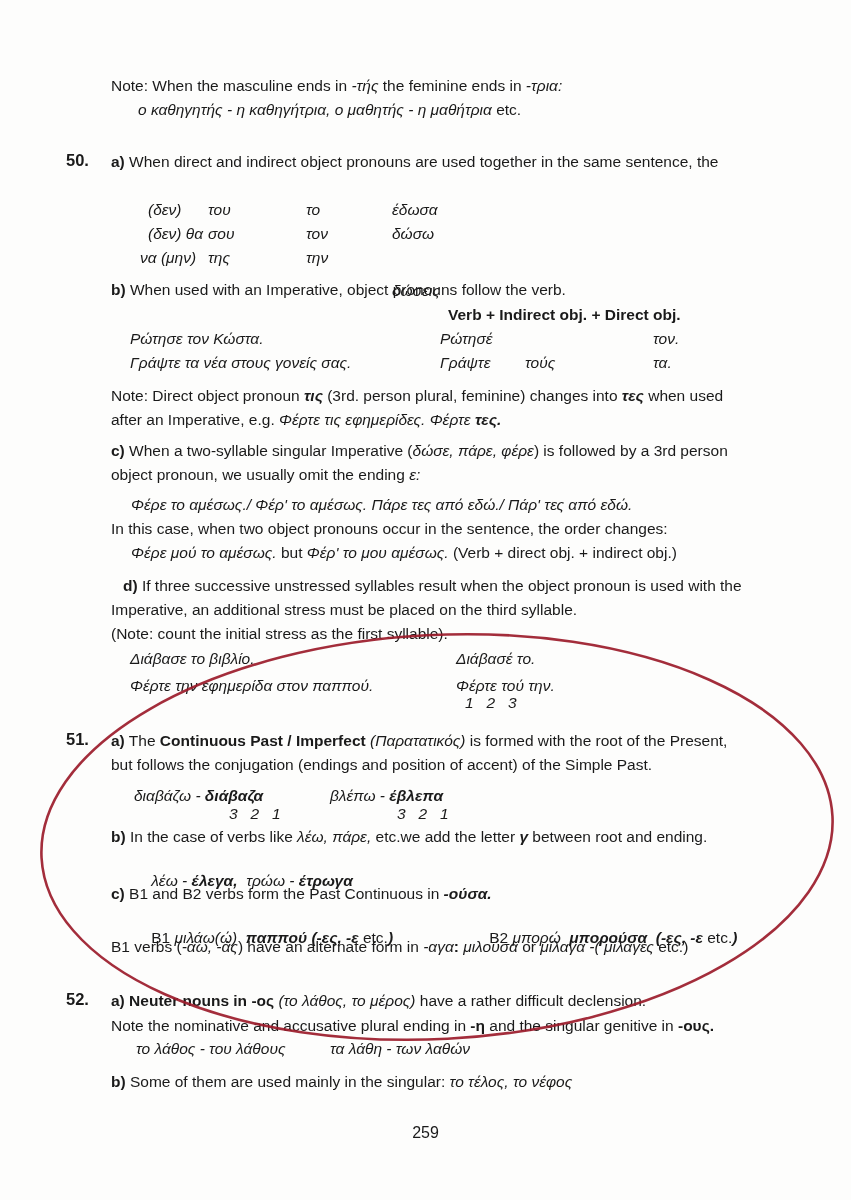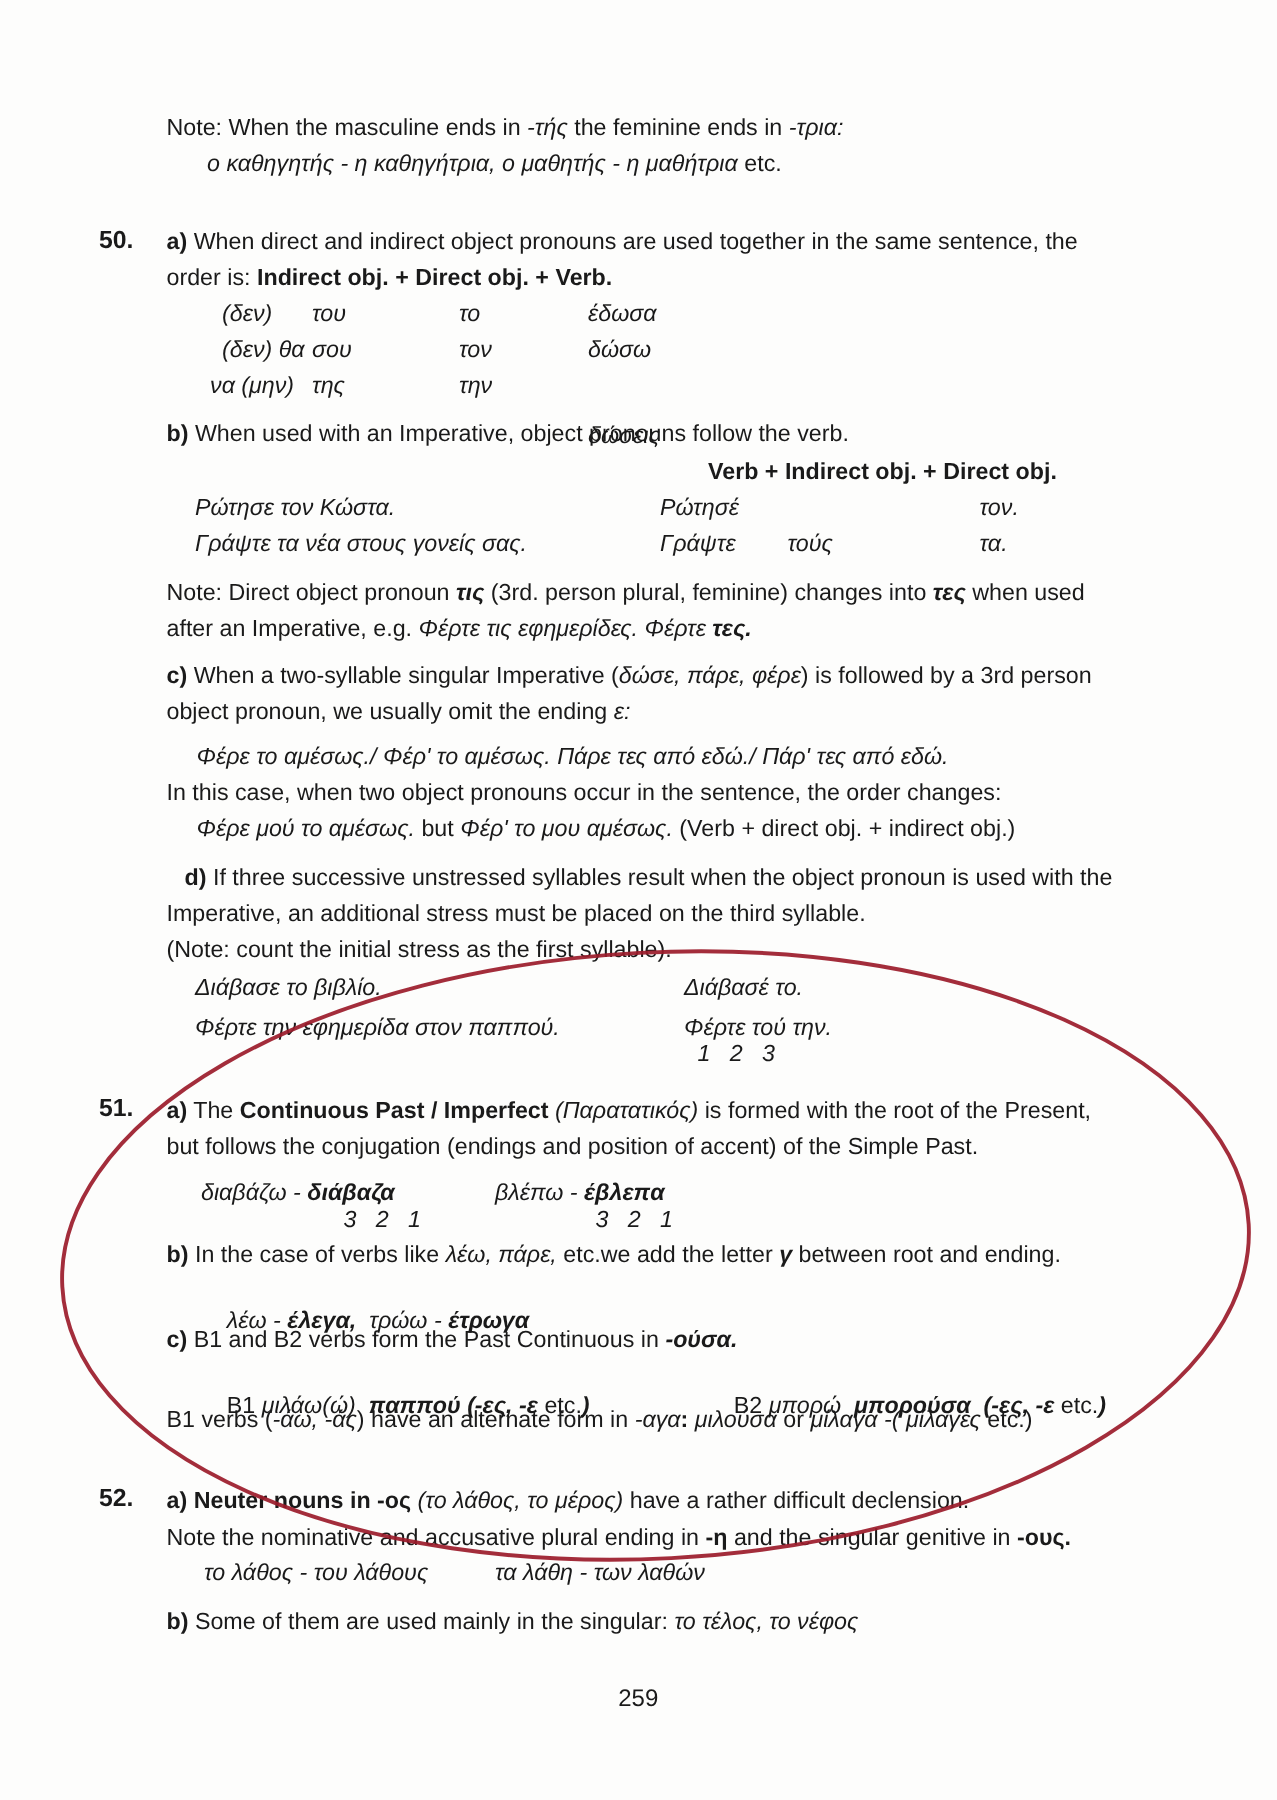--- a/index.html
+++ b/index.html
@@ -28,23 +28,20 @@
     <span>Note: When the masculine ends in </span><span class="it">-τής</span><span> the feminine ends in </span><span class="it">-τρια:</span>
   </div>
   <div class="line" style="left:138px; top:100px;">
     <span class="it">ο καθηγητής - η καθηγήτρια, ο μαθητής - η μαθήτρια</span><span> etc.</span>
   </div>
 
   <div class="num" style="left:66px; top:151px;">50.</div>
   <div class="line" style="left:111px; top:152px;">
     <span class="b">a)</span><span> When direct and indirect object pronouns are used together in the same sentence, the</span>
   </div>
-  <div class="line" style="left:111px; top:176px;">
-    <span>order is:  </span><span class="b">Indirect obj. + Direct obj. + Verb.</span>
-  </div>
 
   <div>
     <span class="cell" style="left:148px; top:201px;">(δεν)</span>
     <span class="cell" style="left:208px; top:201px;">του</span>
     <span class="cell" style="left:306px; top:201px;">το</span>
     <span class="cell" style="left:392px; top:201px;">έδωσα</span>
 
     <span class="cell" style="left:148px; top:225px;">(δεν) θα</span>
     <span class="cell" style="left:208px; top:225px;">σου</span>
     <span class="cell" style="left:306px; top:225px;">τον</span>
@@ -52,21 +49,21 @@
 
     <span class="cell" style="left:140px; top:249px;">να (μην)</span>
     <span class="cell" style="left:208px; top:249px;">της</span>
     <span class="cell" style="left:306px; top:249px;">την</span>
     <span class="cell" style="left:392px; top:249px;margin-top:33px;">δώσεις</span>
   </div>
 
   <div class="line" style="left:111px; top:280px;">
     <span class="b">b)</span><span> When used with an Imperative, object pronouns follow the verb.</span>
   </div>
-  <div class="line b" style="left:448px; top:305px;margin-left:24px;">Verb + Indirect obj. + Direct obj.</div>
+  <div class="line b" style="left:448px; top:305px;">Verb + Indirect obj. + Direct obj.</div>
 
   <div>
     <span class="cell" style="left:130px; top:330px;">Ρώτησε τον Κώστα.</span>
     <span class="cell" style="left:440px; top:330px;">Ρώτησέ</span>
     <span class="cell" style="left:525px; top:330px;"></span>
     <span class="cell" style="left:653px; top:330px;">τον.</span>
 
     <span class="cell" style="left:130px; top:354px;">Γράψτε τα νέα στους γονείς σας.</span>
     <span class="cell" style="left:440px; top:354px;">Γράψτε</span>
     <span class="cell" style="left:525px; top:354px;">τούς</span>

